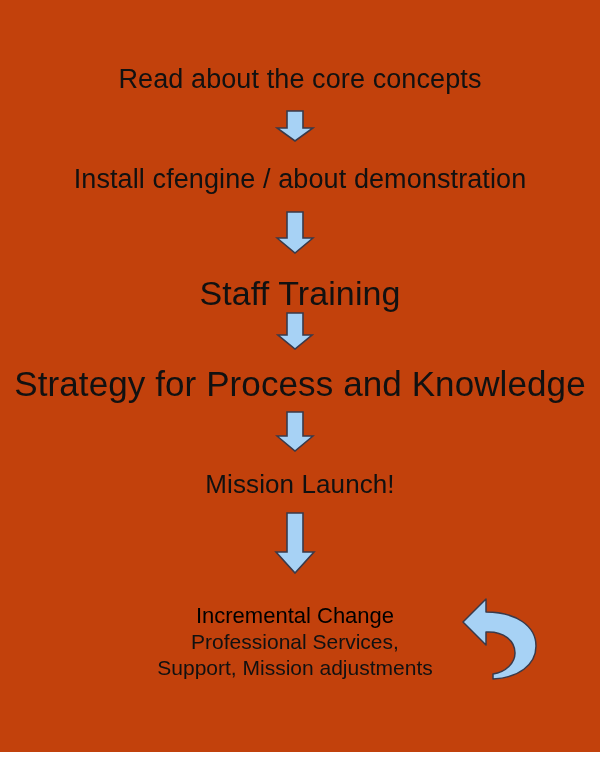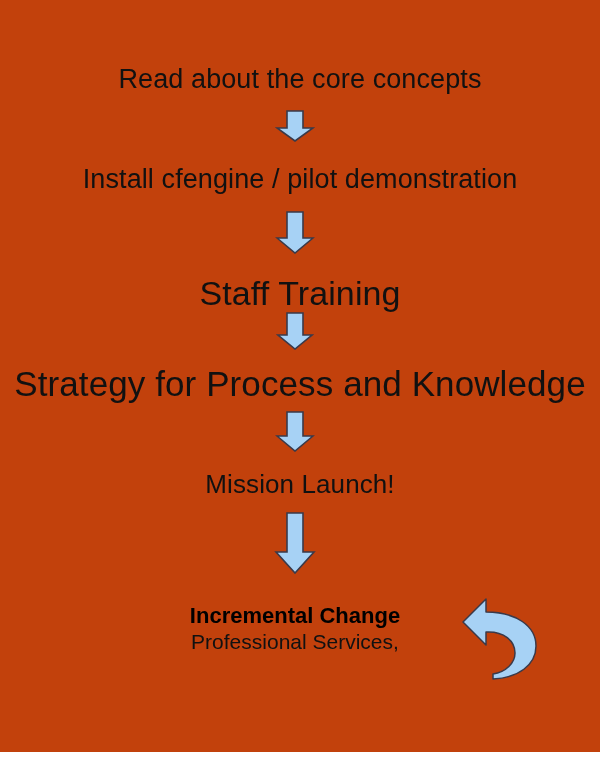--- a/index.html
+++ b/index.html
@@ -40,21 +40,21 @@
 
   .final-block {
     position: absolute;
     left: 0;
     width: 600px;
     top: 602px;
     text-align: center;
   }
   .final-title {
     font-size: 22px;
-    font-weight: 700;
+    font-weight: 400;
     line-height: 27px;
     white-space: nowrap;
     color: #000000;
     padding-right: 10px;
   }
   .final-sub {
     font-size: 21px;
     font-weight: 400;
     line-height: 26px;
     white-space: nowrap;
@@ -73,21 +73,21 @@
 <div id="canvas">
 
   <div class="step-label step-1">Read about the core concepts</div>
 
   <div class="arrow" style="left:275px; top:110px;">
     <svg width="40" height="32" viewBox="0 0 40 32">
       <polygon points="12,1 28,1 28,18 38,18 20,31 2,18 12,18" fill="#a7d2f5" stroke="#3a3a4a" stroke-width="1.6" stroke-linejoin="miter"></polygon>
     </svg>
   </div>
 
-  <div class="step-label step-2">Install cfengine / pilot demonstration</div>
+  <div class="step-label step-2">Install cfengine / about demonstration</div>
 
   <div class="arrow" style="left:275px; top:211px;">
     <svg width="40" height="43" viewBox="0 0 40 43">
       <polygon points="12,1 28,1 28,27 38,27 20,42 2,27 12,27" fill="#a7d2f5" stroke="#3a3a4a" stroke-width="1.6" stroke-linejoin="miter"></polygon>
     </svg>
   </div>
 
   <div class="step-label step-3">Staff Training</div>
 
   <div class="arrow" style="left:276px; top:312px;">
@@ -108,20 +108,21 @@
 
   <div class="arrow" style="left:274px; top:512px;">
     <svg width="42" height="62" viewBox="0 0 42 62">
       <polygon points="13,1 29,1 29,40 40,40 21,61 2,40 13,40" fill="#a7d2f5" stroke="#3a3a4a" stroke-width="1.6" stroke-linejoin="miter"></polygon>
     </svg>
   </div>
 
   <div class="final-block">
     <div class="final-title">Incremental Change</div>
     <div class="final-sub">Professional Services,</div>
+    <div class="final-sub">Support, Mission adjustments</div>
   </div>
 
   <div class="cycle-arrow">
     <svg width="82" height="86" viewBox="0 0 82 86">
       <path d="M 26,17
                L 26,4
                L 3,27
                L 26,50
                L 26,37
                C 44,36 55,46 55,58

